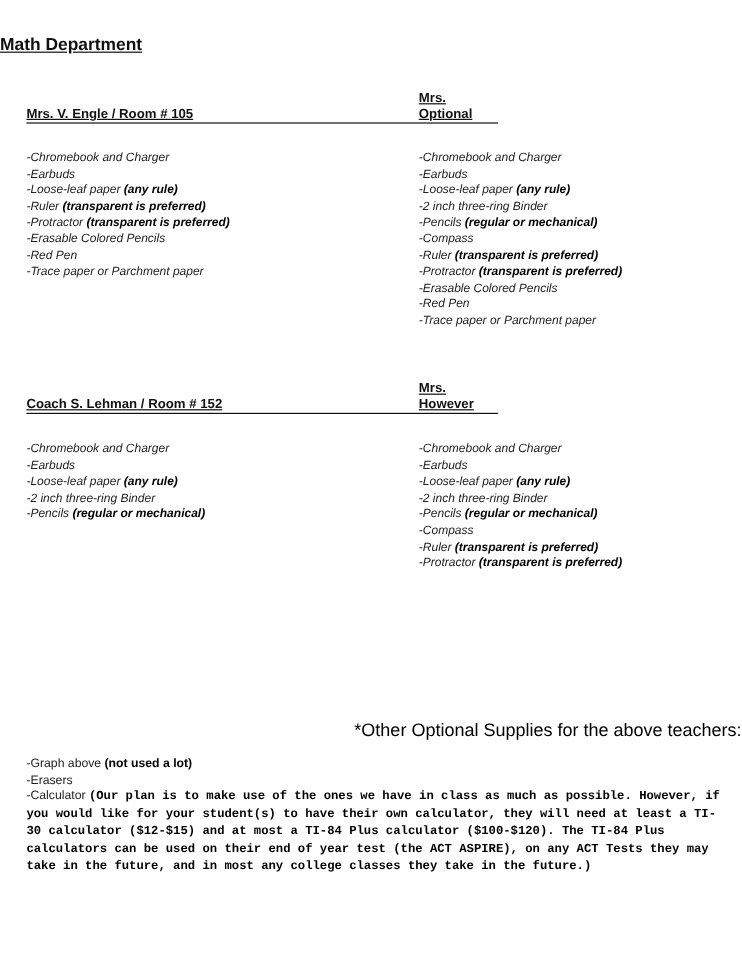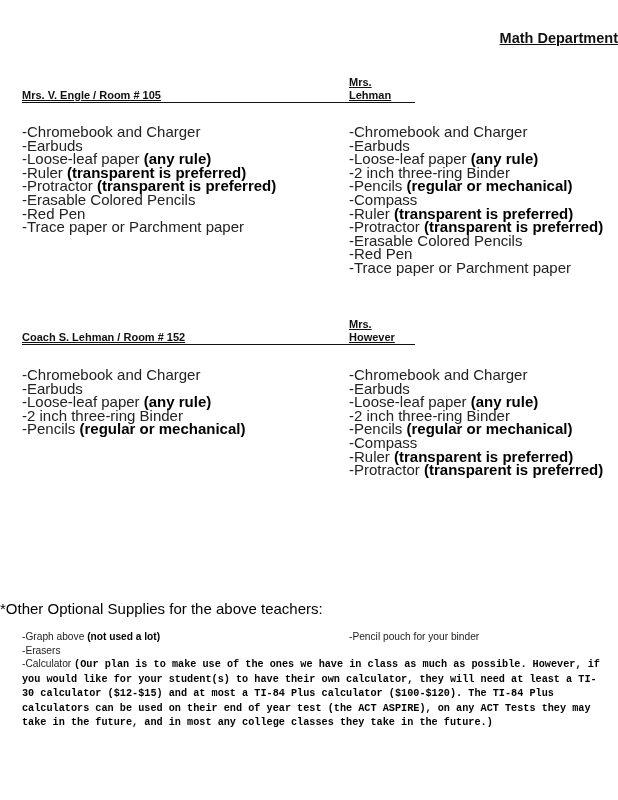--- a/index.html
+++ b/index.html
@@ -1,37 +1,37 @@
 <!DOCTYPE html>
 <html><head>
 <meta charset="utf-8">
 <style>
   html, body { margin:0; padding:0; background:#ffffff; }
   body { width:618px; height:800px; position:relative; font-family:"Liberation Sans", sans-serif; color:#111; overflow:hidden; }
-  .title { position:absolute; top:30px; left:0; width:618px; text-align:right; font-size:14.5px; font-weight:bold; text-decoration:underline; }
+  .title { position:absolute; top:30px; left:0; width:618px; text-align:left; font-size:14.5px; font-weight:bold; text-decoration:underline; }
   .hdr { position:absolute; left:22px; width:393px; font-size:11px; font-weight:bold; border-bottom:1.2px solid #111; height:13px; line-height:13px; }
   .hdr .l { position:absolute; left:0; bottom:0; text-decoration:underline; }
   .hdr .r { position:absolute; left:327px; bottom:0; text-decoration:underline; }
-  .list { position:absolute; font-size:15px; line-height:13.6px; color:#222; }
+  .list { position:absolute; font-size:10px; line-height:13.6px; color:#222;font-style:italic; }
   .list div { white-space:nowrap; }
   .list b { color:#000; }
-  .opt-title { position:absolute; top:600px; left:0; width:618px; text-align:left; font-size:15px; color:#000; }
+  .opt-title { position:absolute; top:600px; left:0; width:618px; text-align:right; font-size:15px; color:#000; }
   .opt { position:absolute; font-size:10.2px; line-height:13.6px; color:#222; }
   .opt b { color:#000; }
   .calc { position:absolute; left:22px; top:657px; width:580px; font-size:10.2px; line-height:13.6px; color:#222; }
   .calc b { color:#000;font-family:Liberation Mono, monospace; }
 </style>
 </head>
 <body>
 
 <div class="title">Math Department</div>
 
 <div class="hdr" style="top:89px;">
   <span class="l">Mrs. V. Engle / Room # 105</span>
-  <span class="r">Mrs. Lehman</span>
+  <span class="r">Mrs. Optional</span>
 </div>
 
 <div class="list" style="left:22px; top:125px;">
   <div><span>-Chromebook and Charger</span><b></b></div>
   <div><span>-Earbuds</span><b></b></div>
   <div><span>-Loose-leaf paper </span><b>(any rule)</b></div>
   <div><span>-Ruler </span><b>(transparent is preferred)</b></div>
   <div><span>-Protractor </span><b>(transparent is preferred)</b></div>
   <div><span>-Erasable Colored Pencils</span><b></b></div>
   <div><span>-Red Pen</span><b></b></div>
@@ -77,16 +77,15 @@
 </div>
 
 <div class="opt-title">*Other Optional Supplies for the above teachers:</div>
 
 <div class="opt" style="left:22px; top:630px;">
   <div><span>-Graph above </span><b>(not used a lot)</b></div>
   <div><span>-Erasers</span><b></b></div>
 </div>
 
 <div class="opt" style="left:349px; top:630px;">
-  <div><span>-Pencil pouch for your binder</span><b></b></div>
 </div>
 
 <div class="calc"><span>-Calculator </span><b>(Our plan is to make use of the ones we have in class as much as possible. However, if you would like for your student(s) to have their own calculator, they will need at least a TI-30 calculator ($12-$15) and at most a TI-84 Plus calculator ($100-$120). The TI-84 Plus calculators can be used on their end of year test (the ACT ASPIRE), on any ACT Tests they may take in the future, and in most any college classes they take in the future.)</b></div>
 
 </body></html>

